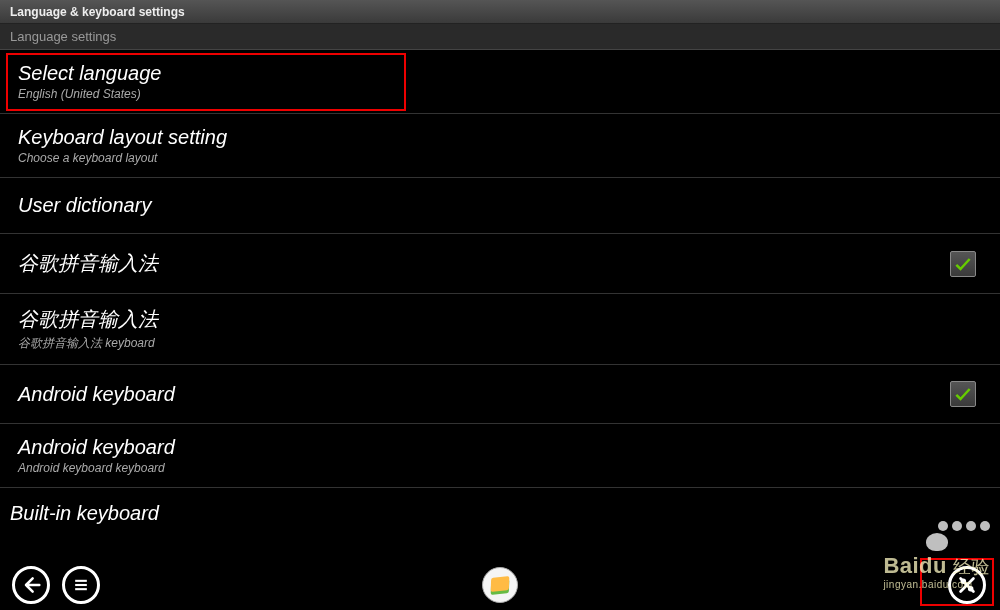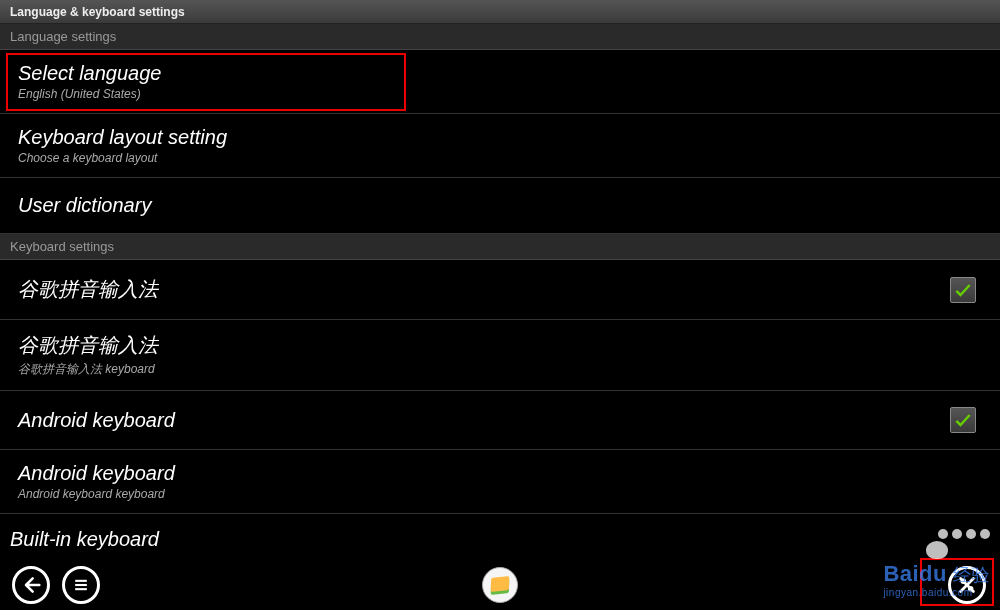--- a/index.html
+++ b/index.html
@@ -89,22 +89,22 @@
 .close-btn svg { width: 22px; height: 22px; }
 
 
 .annot-box {
   position: absolute; border: 2px solid #e00; pointer-events: none;
 }
 .annot-line {
   position: absolute; width: 100%; height: 100%; pointer-events: none;
 }
 .watermark {
-  position: absolute; right: 10px; bottom: 12px;
-  color: #3b82f6; opacity: .75; text-align: left;
+  position: absolute; right: 10px; bottom: 20px;
+  color: #fef9c3; opacity: .75; text-align: left;
   pointer-events: none;
 }
 .watermark .paw { display: flex; gap: 4px; justify-content: flex-end; margin-bottom: 2px; }
 .watermark .paw span { width: 10px; height: 10px; background: #fff; border-radius: 50%; display: inline-block; }
 .watermark .paw span.big { width: 22px; height: 18px; border-radius: 50% 50% 45% 45%; }
 .watermark .line1 { font-size: 22px; font-weight: bold; letter-spacing: .5px; }
 .watermark .cn   { font-size: 18px; margin-left: 6px; font-weight: normal; }
 .watermark .line2 { font-size: 10px; letter-spacing: .5px; }
 </style>
 </head>
@@ -133,23 +133,20 @@
       <span class="secondary">Choose a keyboard layout</span>
     </div>
   </div>
 
   <div class="list-item" style="padding:16px 18px">
     <div class="texts">
       <span class="primary">User dictionary</span>
     </div>
   </div>
 
-  <div class="section-header">
-    <span>Keyboard settings</span>
-  </div>
 
   <div class="list-item" style="padding:16px 18px">
     <div class="texts">
       <span class="primary">谷歌拼音输入法</span>
     </div>
     <div class="checkbox">
       <svg viewBox="0 0 24 24">
           <polyline points="4,13 9,18 20,6" fill="none" stroke="#6c0" stroke-width="3"></polyline>
         </svg>
     </div>

